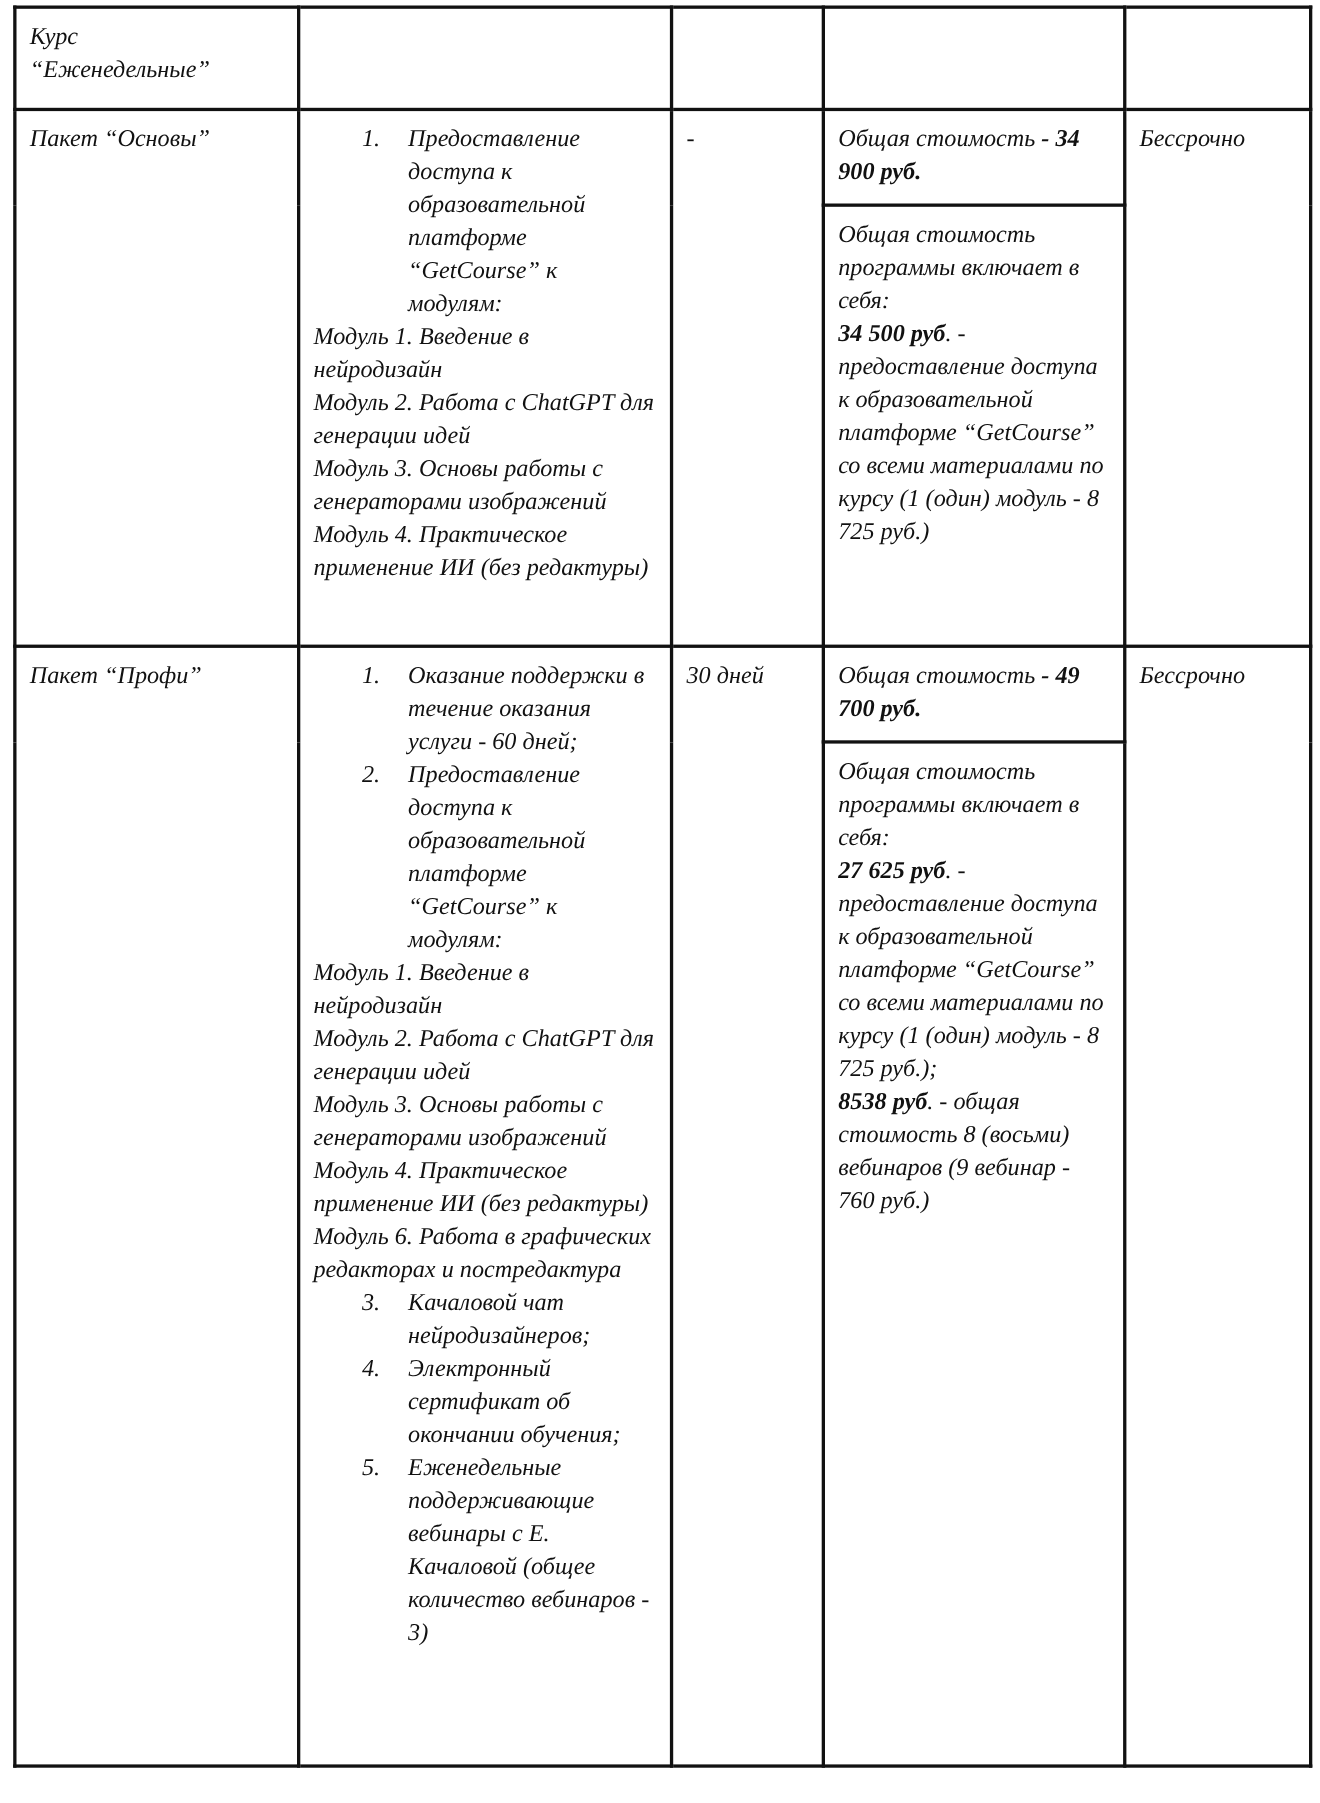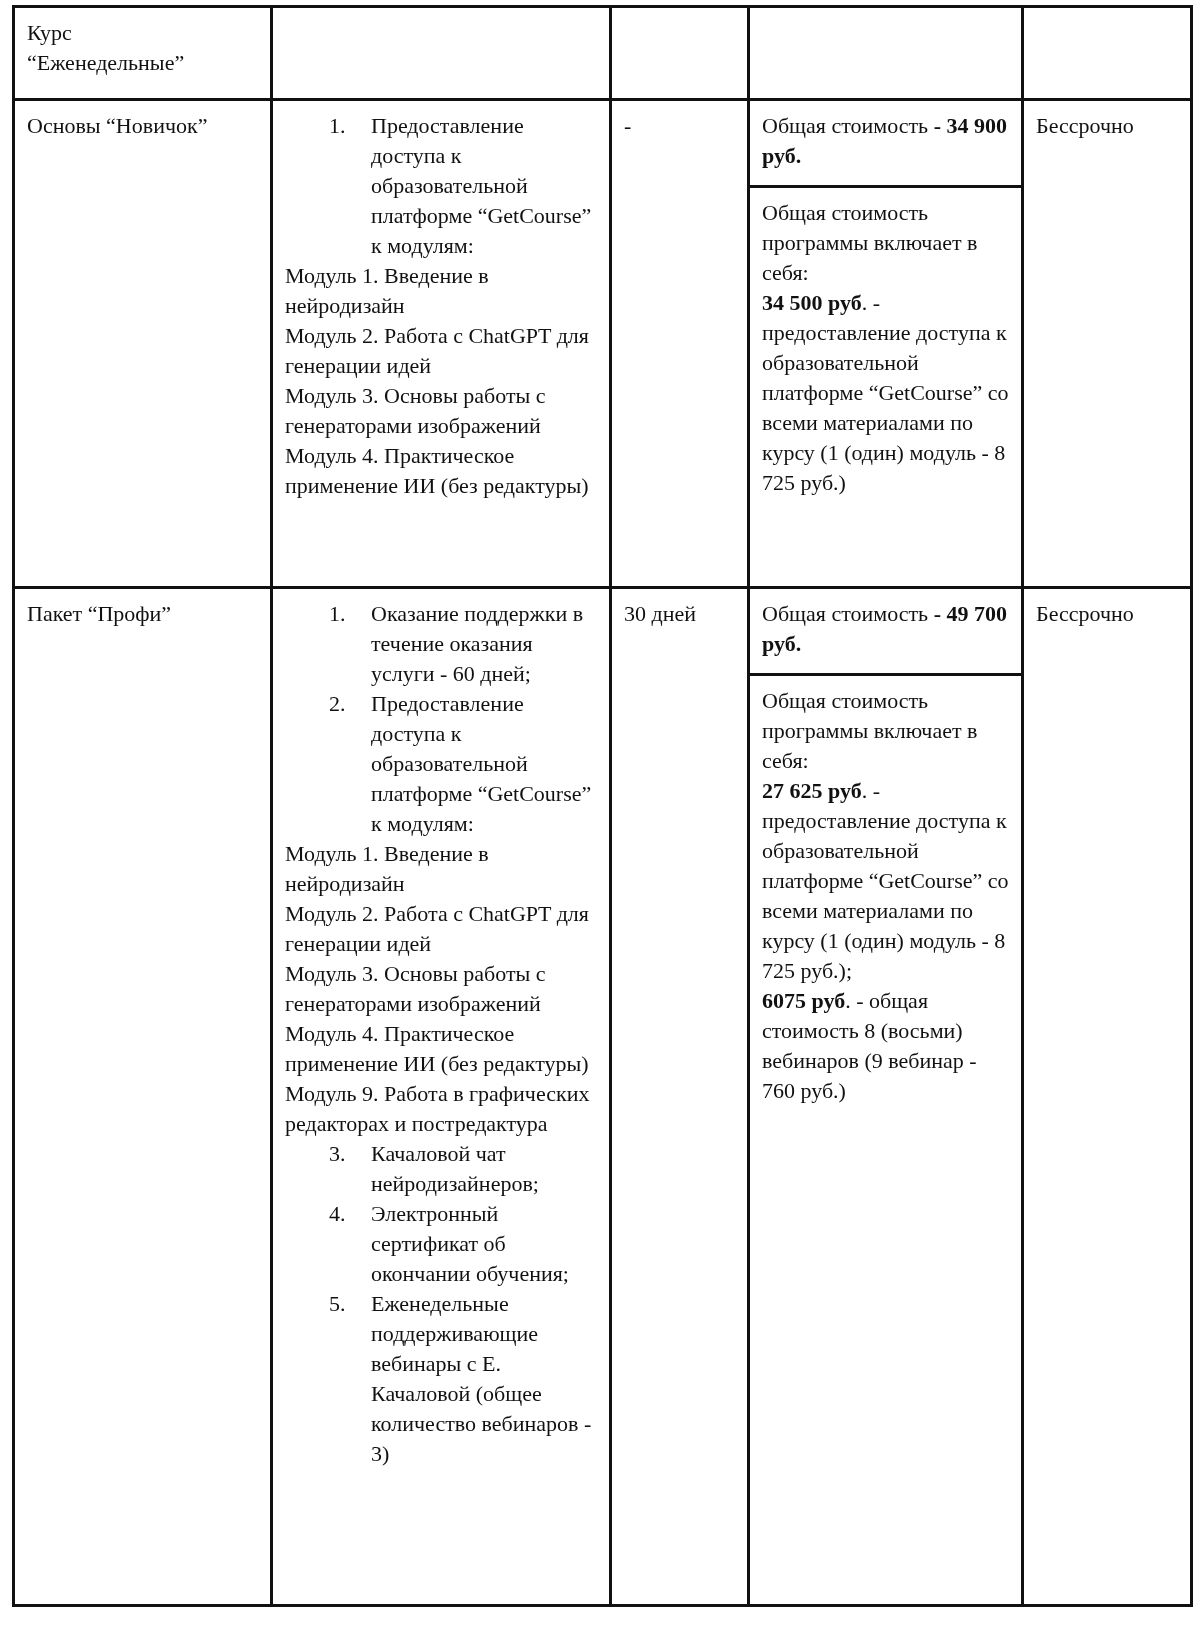--- a/index.html
+++ b/index.html
@@ -1,21 +1,21 @@
 <!DOCTYPE html>
 <html><head>
 <meta charset="utf-8">
 <style>
   html, body { margin: 0; padding: 0; background: #ffffff; }
   body { width: 1200px; height: 1639px; position: relative; overflow: hidden;
          font-family: "Liberation Serif", "DejaVu Serif", serif; color: #111; }
   .tbl { position: absolute; left: 12px; top: 5px; width: 1178px;
          border-collapse: collapse; table-layout: fixed; }
   .tbl td { border: 3px solid #111; vertical-align: top; padding: 10px 12px 8px 12px;
-            font-size: 22px; line-height: 30px; }
+            font-size: 22px; line-height: 30px; font-style: italic; }
   .c1 { width: 258px; }
   .c2 { width: 339px; }
   .c3 { width: 138px; }
   .c4 { width: 274px; }
   .c5 { width: 169px; }
   .tbl tr.head td { height: 72px; }
   .tbl td.price-top { padding-top: 10px; padding-bottom: 8px; height: 66px; }
   .numlist { margin: 0; padding: 0; list-style: none; }
   .numlist li { position: relative; padding-left: 86px; }
   .numlist li .num { position: absolute; left: 44px; top: 0; width: 30px; text-align: left; }
@@ -40,21 +40,21 @@
       <span class="plain-line">“Еженедельные”</span>
     </td>
     <td></td>
     <td></td>
     <td></td>
     <td></td>
   </tr>
 
   <tr>
     <td rowspan="2">
-      <span>Основы “Новичок”</span>
+      <span>Пакет “Основы”</span>
     </td>
     <td rowspan="2">
           <ul class="numlist">
             <li><span class="num">1.</span><span>Предоставление доступа к образовательной платформе “GetCourse” к модулям:</span></li>
           </ul>
           <span class="plain-line">Модуль 1. Введение в нейродизайн</span>
           <span class="plain-line">Модуль 2. Работа с ChatGPT для генерации идей</span>
           <span class="plain-line">Модуль 3. Основы работы с генераторами изображений</span>
           <span class="plain-line">Модуль 4. Практическое применение ИИ (без редактуры)</span>
         </td>
@@ -81,38 +81,38 @@
     </td>
     <td rowspan="2">
           <ul class="numlist">
             <li><span class="num">1.</span><span>Оказание поддержки в течение оказания услуги - 60 дней;</span></li>
             <li><span class="num">2.</span><span>Предоставление доступа к образовательной платформе “GetCourse” к модулям:</span></li>
           </ul>
           <span class="plain-line">Модуль 1. Введение в нейродизайн</span>
           <span class="plain-line">Модуль 2. Работа с ChatGPT для генерации идей</span>
           <span class="plain-line">Модуль 3. Основы работы с генераторами изображений</span>
           <span class="plain-line">Модуль 4. Практическое применение ИИ (без редактуры)</span>
-          <span class="plain-line">Модуль 9. Работа в графических редакторах и постредактура</span>
+          <span class="plain-line">Модуль 6. Работа в графических редакторах и постредактура</span>
           <ul class="numlist">
             <li><span class="num">3.</span><span>Качаловой чат нейродизайнеров;</span></li>
             <li><span class="num">4.</span><span>Электронный сертификат об окончании обучения;</span></li>
             <li><span class="num">5.</span><span>Еженедельные поддерживающие вебинары с Е. Качаловой (общее количество вебинаров - 3)</span></li>
           </ul>
         </td>
     <td rowspan="2">
       <span>30 дней</span>
     </td>
     <td class="price-top">
       <span>Общая стоимость </span><b>- 49 700 руб.</b>
     </td>
     <td rowspan="2">
       <span>Бессрочно</span>
     </td>
   </tr>
   <tr>
     <td style="height:910px;">
           <span class="plain-line">Общая стоимость программы включает в себя:</span>
           <span class="plain-line"><b>27 625 руб</b><span>. - предоставление доступа к образовательной платформе “GetCourse” со всеми материалами по курсу (1  (один) модуль - 8 725 руб.);</span></span>
-          <span class="plain-line"><b>6075 руб</b><span>. - общая стоимость 8 (восьми) вебинаров (9 вебинар - 760 руб.)</span></span>
+          <span class="plain-line"><b>8538 руб</b><span>. - общая стоимость 8 (восьми) вебинаров (9 вебинар - 760 руб.)</span></span>
         </td>
   </tr>
 </tbody>
   </table>
 
 </body></html>

